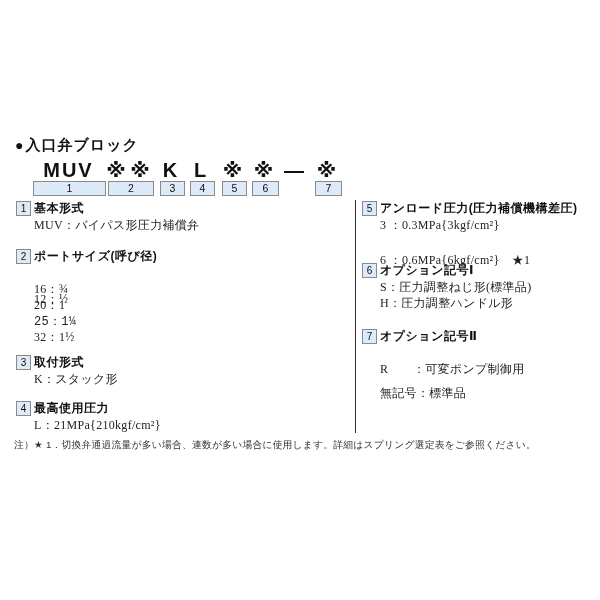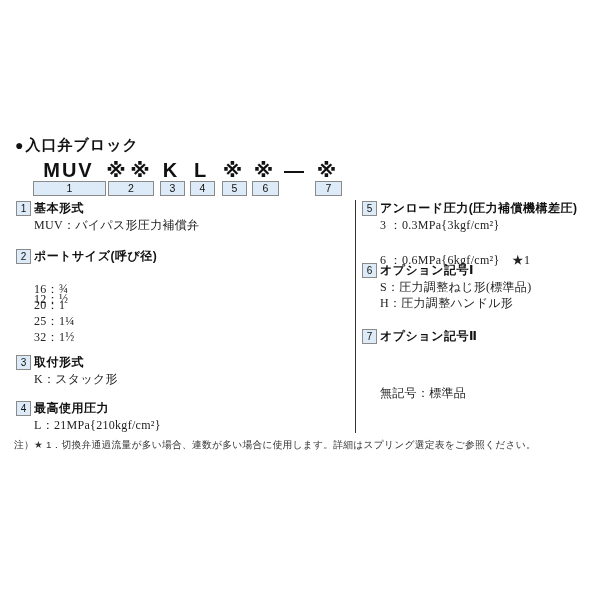--- a/index.html
+++ b/index.html
@@ -98,21 +98,21 @@
 
   <div class="marker" style="left:16px;top:201px;">1</div>
   <div class="sec-title" style="left:34px;top:200px;">基本形式</div>
   <div class="sec-line" style="left:34px;top:217px;">MUV：バイパス形圧力補償弁</div>
 
   <div class="marker" style="left:16px;top:249px;">2</div>
   <div class="sec-title" style="left:34px;top:248px;">ポートサイズ(呼び径)</div>
   <div class="sec-line" style="left:34px;top:265px;margin-top:26px;">12：½</div>
   <div class="sec-line" style="left:34px;top:281px;">16：¾</div>
   <div class="sec-line" style="left:34px;top:297px;text-align:center;">20：1</div>
-  <div class="sec-line" style="left:34px;top:313px;">25：1¼</div>
+  <div class="sec-line" style="left:34px;top:313px;font-family:Liberation Mono, monospace;">25：1¼</div>
   <div class="sec-line" style="left:34px;top:329px;">32：1½</div>
 
   <div class="marker" style="left:16px;top:355px;">3</div>
   <div class="sec-title" style="left:34px;top:354px;">取付形式</div>
   <div class="sec-line" style="left:34px;top:371px;">K：スタック形</div>
 
   <div class="marker" style="left:16px;top:401px;">4</div>
   <div class="sec-title" style="left:34px;top:400px;">最高使用圧力</div>
   <div class="sec-line" style="left:34px;top:417px;">L：21MPa{210kgf/cm²}</div>
 
@@ -122,16 +122,17 @@
   <div class="sec-line" style="left:380px;top:233px;margin-top:19px;">6 ：0.6MPa{6kgf/cm²}　★1</div>
 
   <div class="marker" style="left:362px;top:263px;">6</div>
   <div class="sec-title" style="left:380px;top:262px;">オプション記号Ⅰ</div>
   <div class="sec-line" style="left:380px;top:279px;">S：圧力調整ねじ形(標準品)</div>
   <div class="sec-line" style="left:380px;top:295px;text-align:right;">H：圧力調整ハンドル形</div>
 
   <div class="marker" style="left:362px;top:329px;">7</div>
   <div class="sec-title" style="left:380px;top:328px;">オプション記号Ⅱ</div>
   <div class="sec-line" style="left:380px;top:345px;margin-top:40px;">無記号：標準品</div>
+  <div class="sec-line" style="left:380px;top:361px;">R　　：可変ポンプ制御用</div>
 
   <div class="note">注）★ 1．切換弁通過流量が多い場合、連数が多い場合に使用します。詳細はスプリング選定表をご参照ください。</div>
 
 </div>
 
 </body></html>

